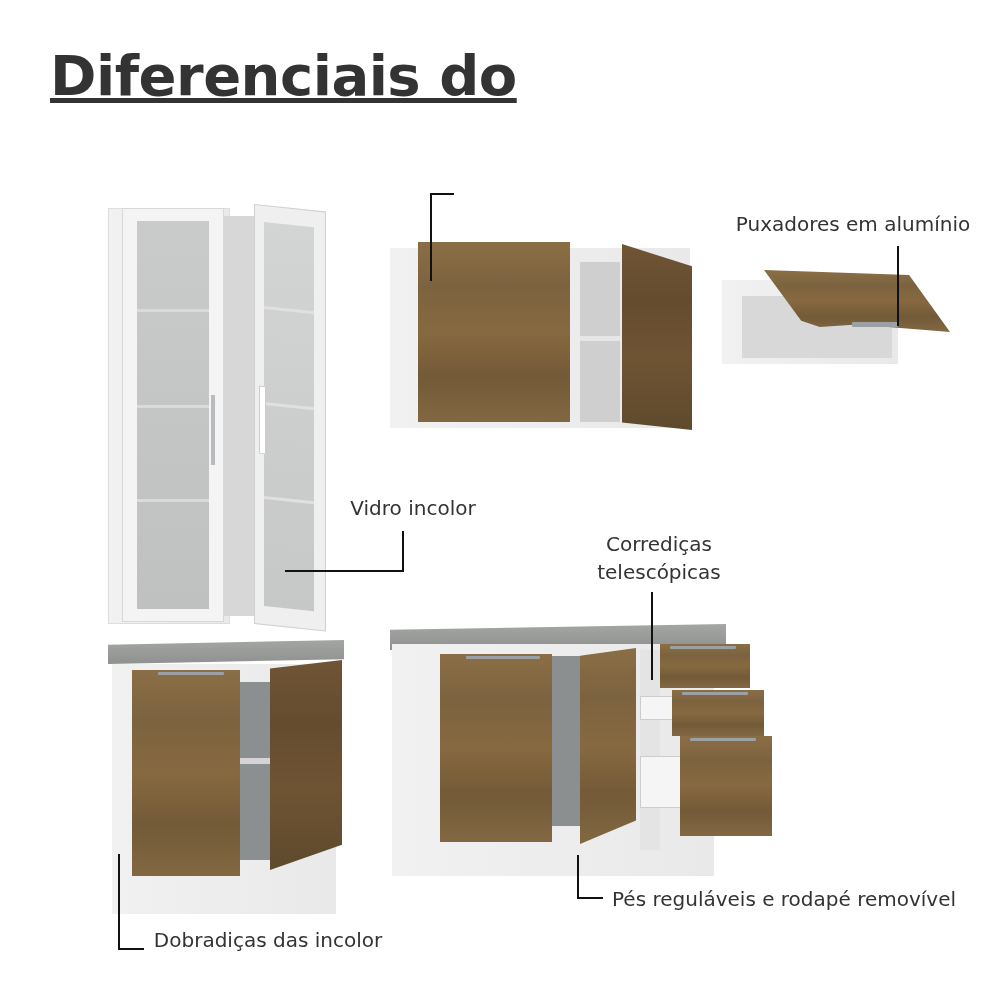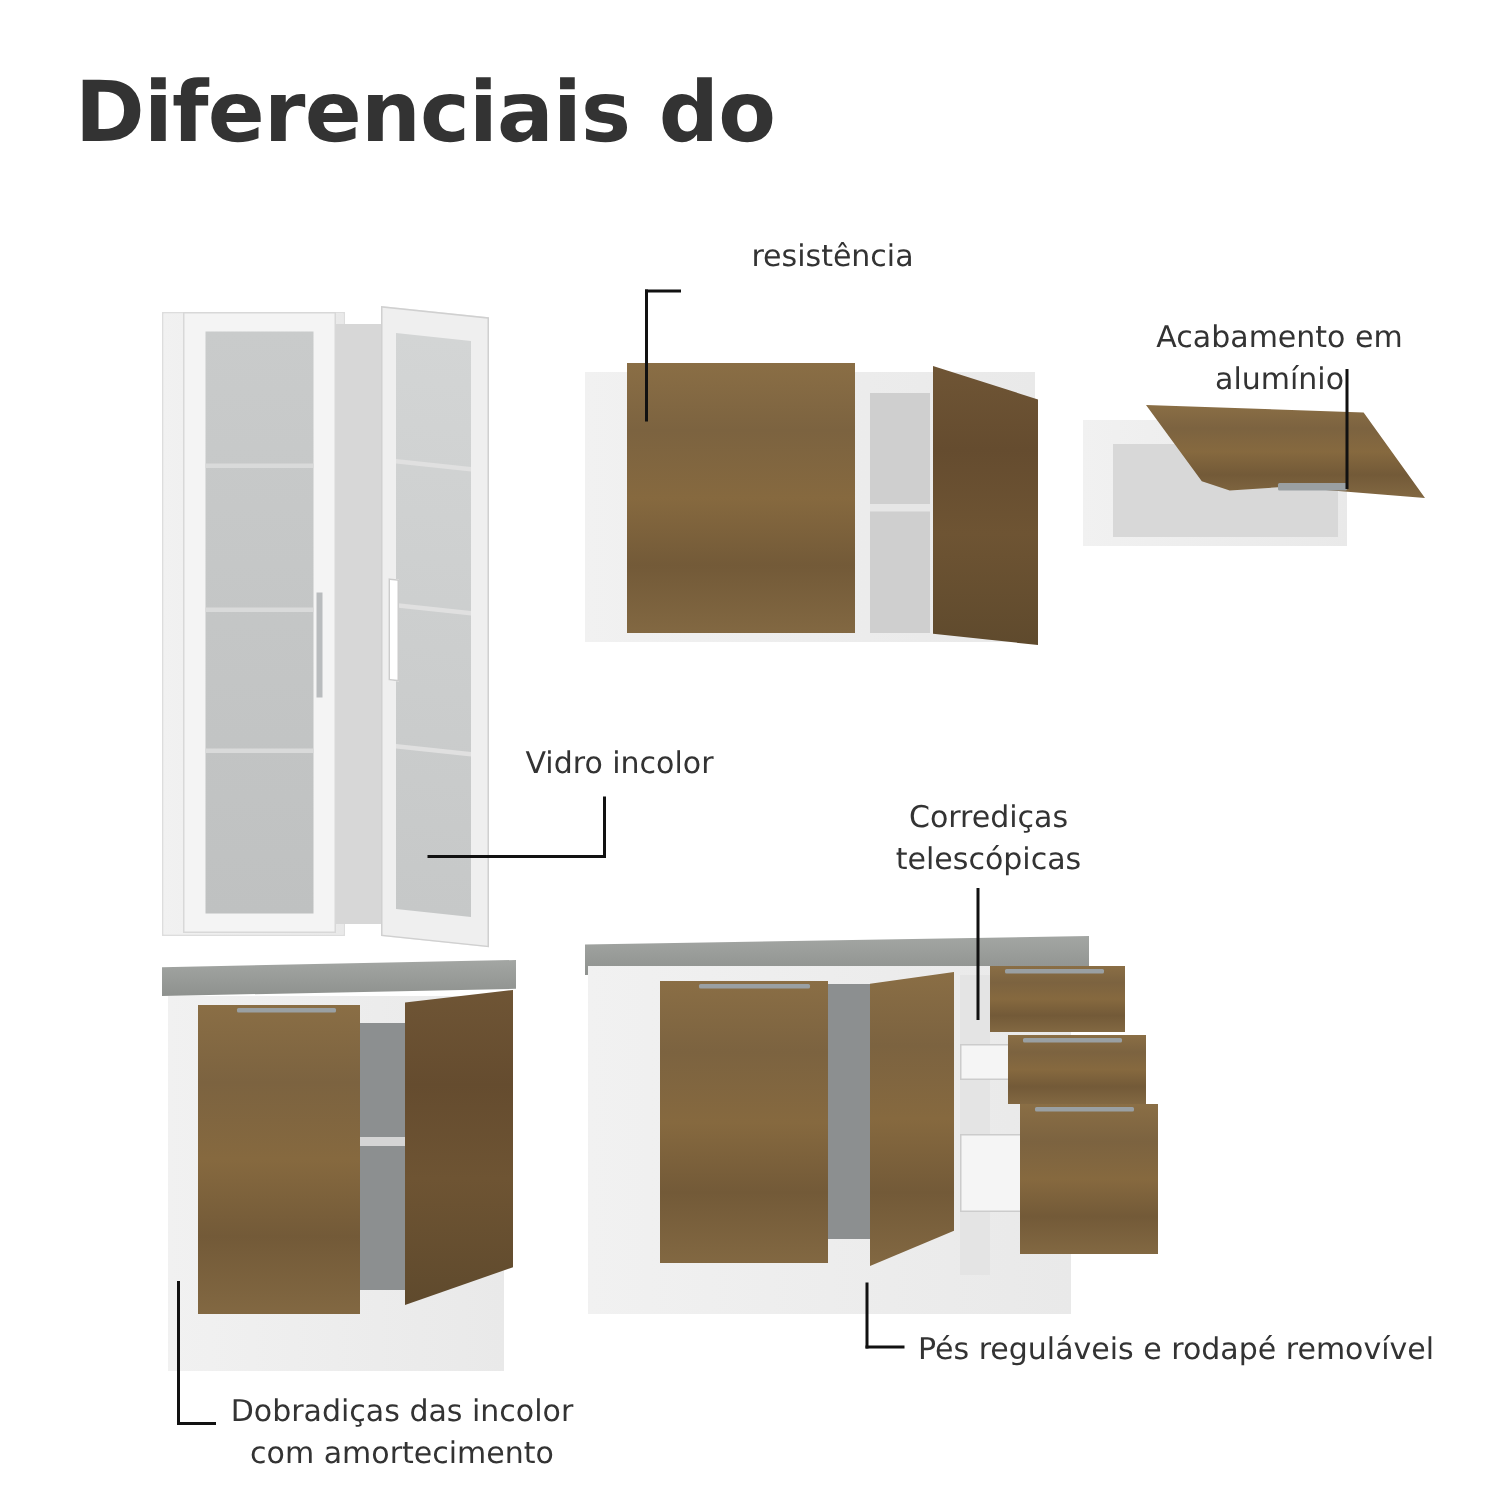--- a/index.html
+++ b/index.html
@@ -1,17 +1,17 @@
 <!DOCTYPE html>
 <html><head>
 <meta charset="utf-8">
 <style>
   html, body { margin: 0; padding: 0; background: #ffffff; }
   body { width: 1000px; height: 1000px; position: relative; overflow: hidden; font-family: "Liberation Sans", sans-serif; }
-  .title { position: absolute; left: 50px; top: 44px; font-size: 56px; font-weight: 700; color: #333333; line-height: 64px; letter-spacing: -0.5px; font-family: "DejaVu Sans", sans-serif; }
+  .title { position: absolute; left: 50px; top: 44px; font-size: 56px; font-weight: 700; color: #333333; line-height: 64px; letter-spacing: -0.5px; font-family: "DejaVu Sans", sans-serif; text-decoration: underline; }
   .label { position: absolute; font-size: 20px; color: #333333; line-height: 28px; text-align: center; font-family: "DejaVu Sans", sans-serif; font-weight: 400; }
   .line { position: absolute; background: #111111; }
   .abs { position: absolute; }
   .wood { background: linear-gradient(180deg, #8a6e45 0%, #7c6340 25%, #86693f 50%, #735a38 75%, #826842 100%); }
   .wood-dark { background: linear-gradient(180deg, #6f5535 0%, #654c2f 30%, #6e5433 60%, #5f4a2d 100%); }
   .white-box { background: linear-gradient(90deg, #f1f1f1, #e9e9e9); }
   .interior { background: #cfcfcf; }
   .stone { background: linear-gradient(180deg, #a3a6a3, #8e918e); }
   .handle { position: absolute; background: #9aa0a3; height: 3px; border-radius: 1px; }
 </style>
@@ -83,27 +83,26 @@
   <div class="handle" style="left:280px; top:26px; width:66px;"></div>
   <div class="abs" style="left:250px; top:76px; width:46px; height:22px; background:#f5f5f5; border:1px solid #ccc;"></div>
   <div class="abs wood" style="left:282px; top:70px; width:92px; height:46px;"></div>
   <div class="handle" style="left:292px; top:72px; width:66px;"></div>
   <div class="abs" style="left:250px; top:136px; width:54px; height:50px; background:#f5f5f5; border:1px solid #ccc;"></div>
   <div class="abs wood" style="left:290px; top:116px; width:92px; height:100px;"></div>
   <div class="handle" style="left:300px; top:118px; width:66px;"></div>
 </div>
 
 <div class="label" style="left:440px; top:156px; width:230px;">
-  <div>resistência</div>
 </div>
 <div class="line" style="left:430px; top:193px; width:24px; height:2px;"></div>
 <div class="line" style="left:430px; top:193px; width:2px; height:88px;"></div>
 
 <div class="label" style="left:728px; top:210px; width:250px;">
-  <div>Acabamento em alumínio</div>
+  <div>Puxadores em alumínio</div>
 </div>
 <div class="line" style="left:897px; top:246px; width:2px; height:80px;"></div>
 
 <div class="label" style="left:343px; top:494px; width:140px;">
   <div>Vidro incolor</div>
 </div>
 <div class="line" style="left:402px; top:531px; width:2px; height:41px;"></div>
 <div class="line" style="left:285px; top:570px; width:119px; height:2px;"></div>
 
 <div class="label" style="left:584px; top:530px; width:150px;">
@@ -113,16 +112,15 @@
 <div class="line" style="left:651px; top:592px; width:2px; height:88px;"></div>
 
 <div class="label" style="left:612px; top:885px; width:360px; text-align:left;">
   <div>Pés reguláveis e rodapé removível</div>
 </div>
 <div class="line" style="left:577px; top:855px; width:2px; height:44px;"></div>
 <div class="line" style="left:577px; top:897px; width:26px; height:2px;"></div>
 
 <div class="label" style="left:148px; top:926px; width:240px;">
   <div>Dobradiças das incolor</div>
-  <div>com amortecimento</div>
 </div>
 <div class="line" style="left:118px; top:854px; width:2px; height:96px;"></div>
 <div class="line" style="left:118px; top:948px; width:26px; height:2px;"></div>
 
 </body></html>

